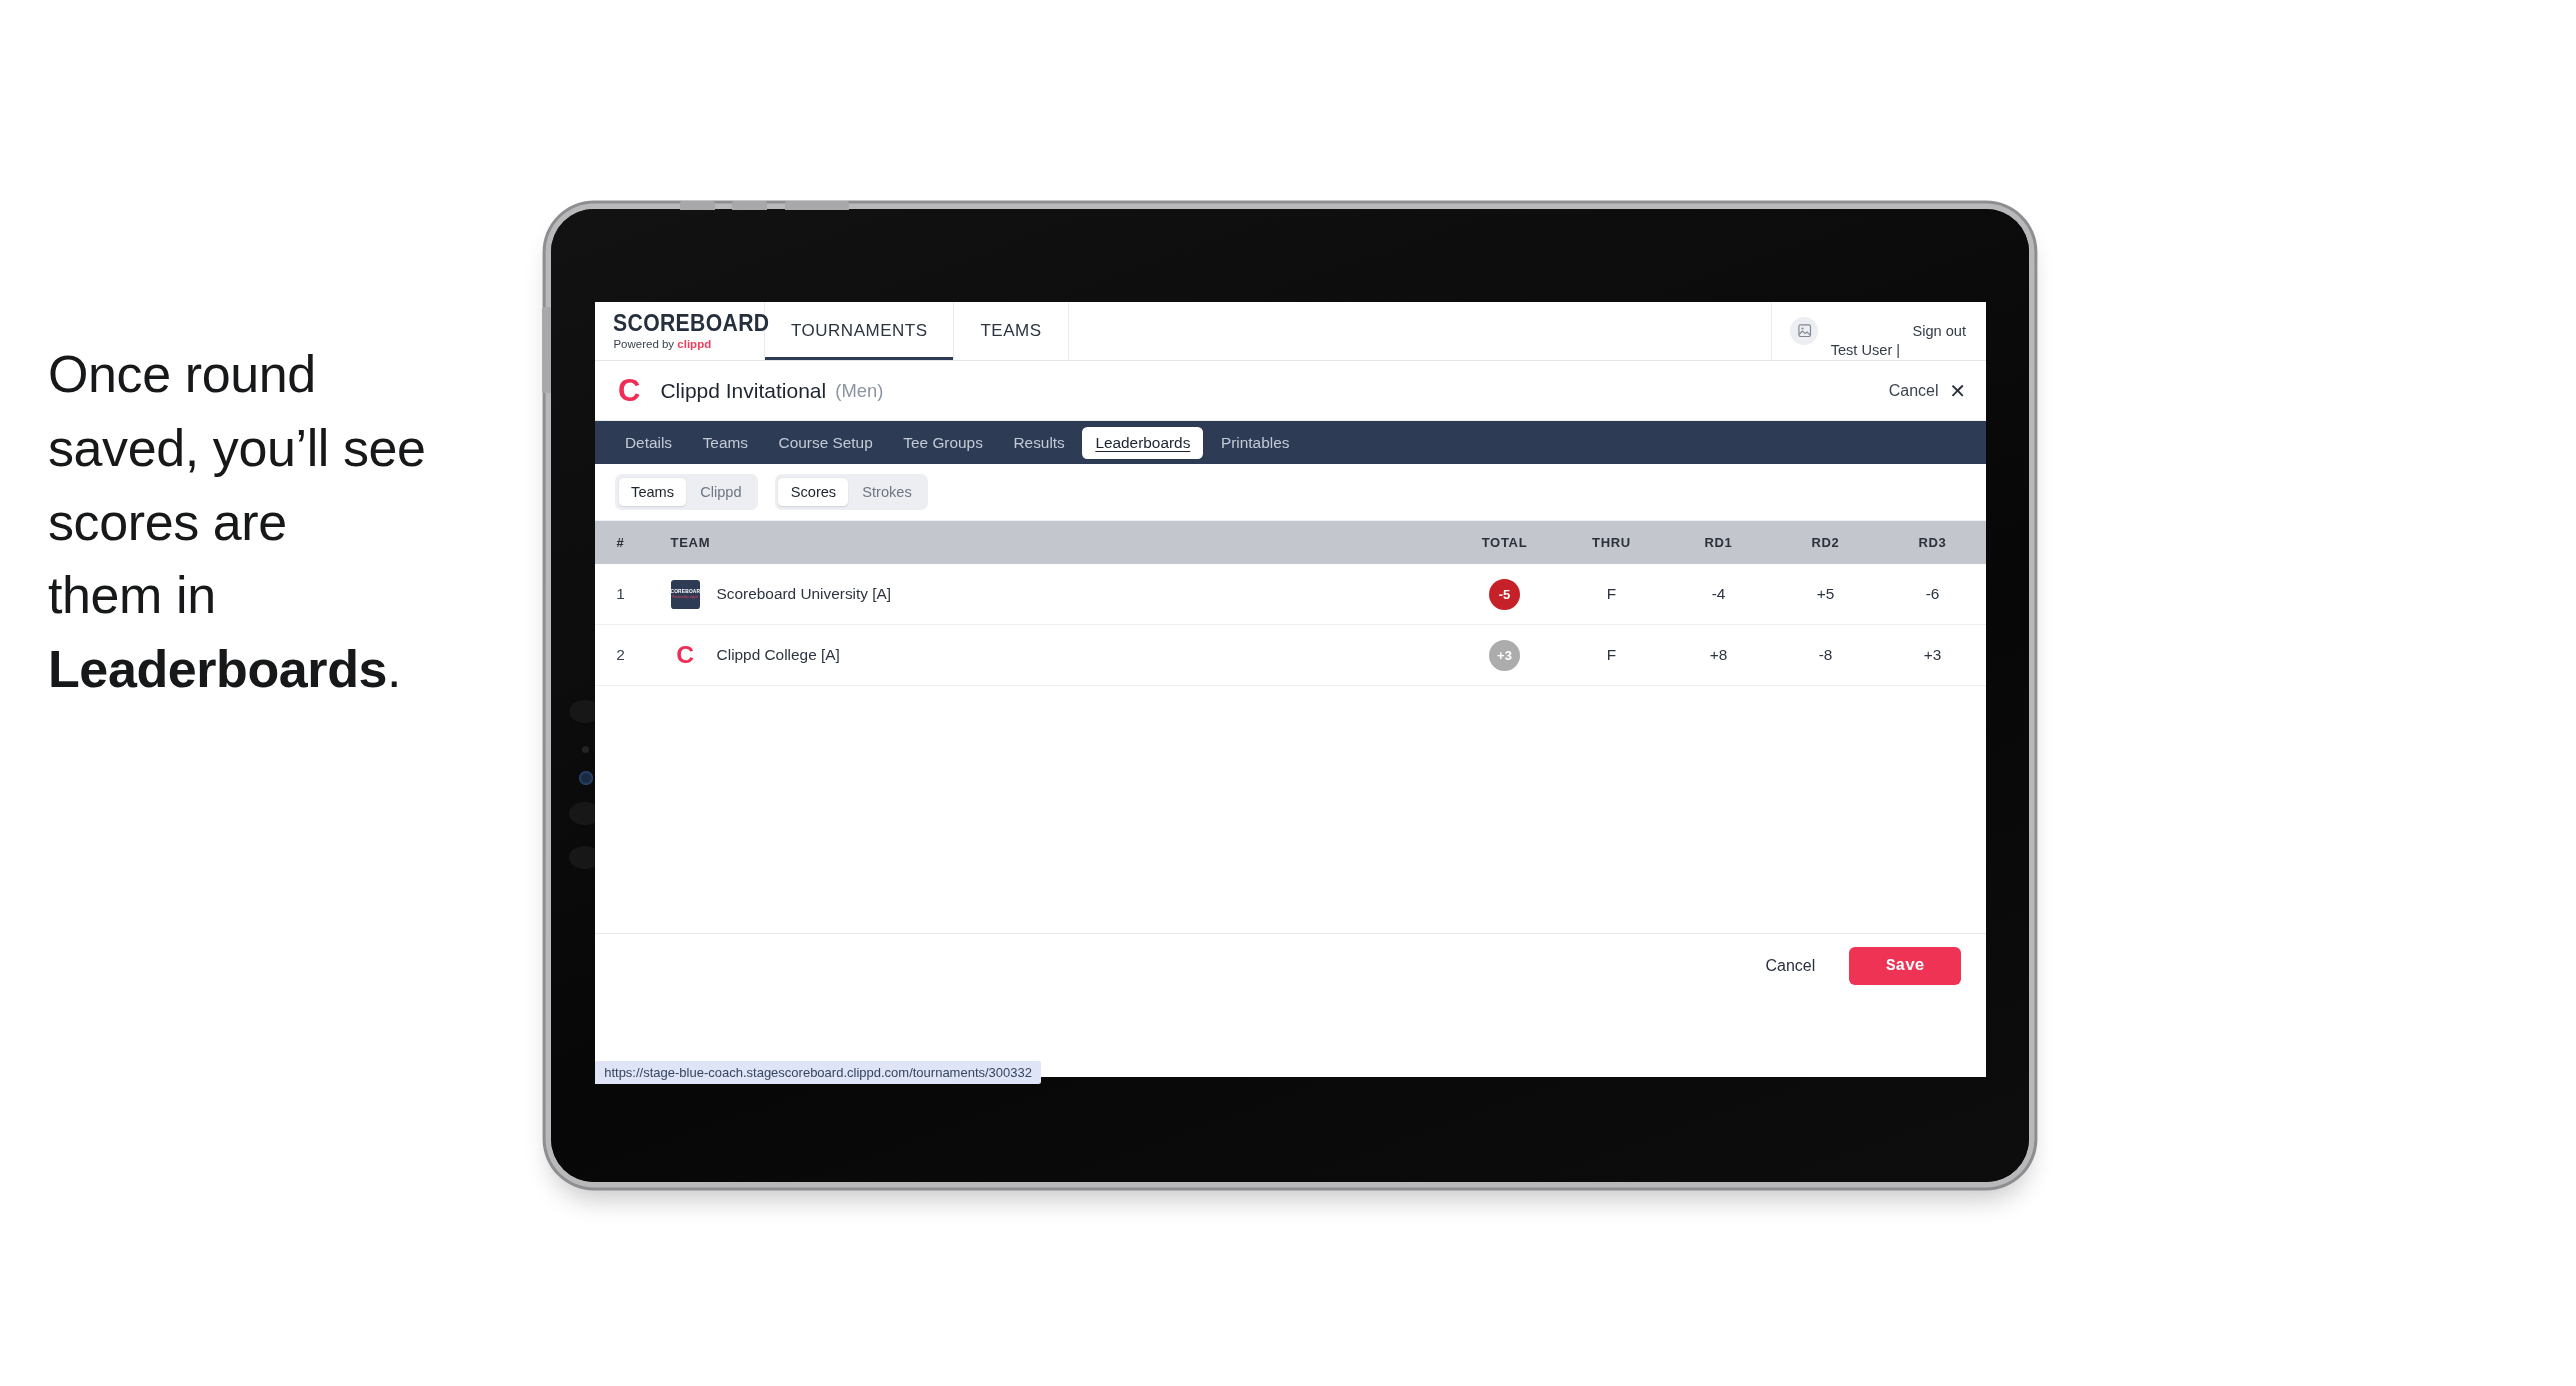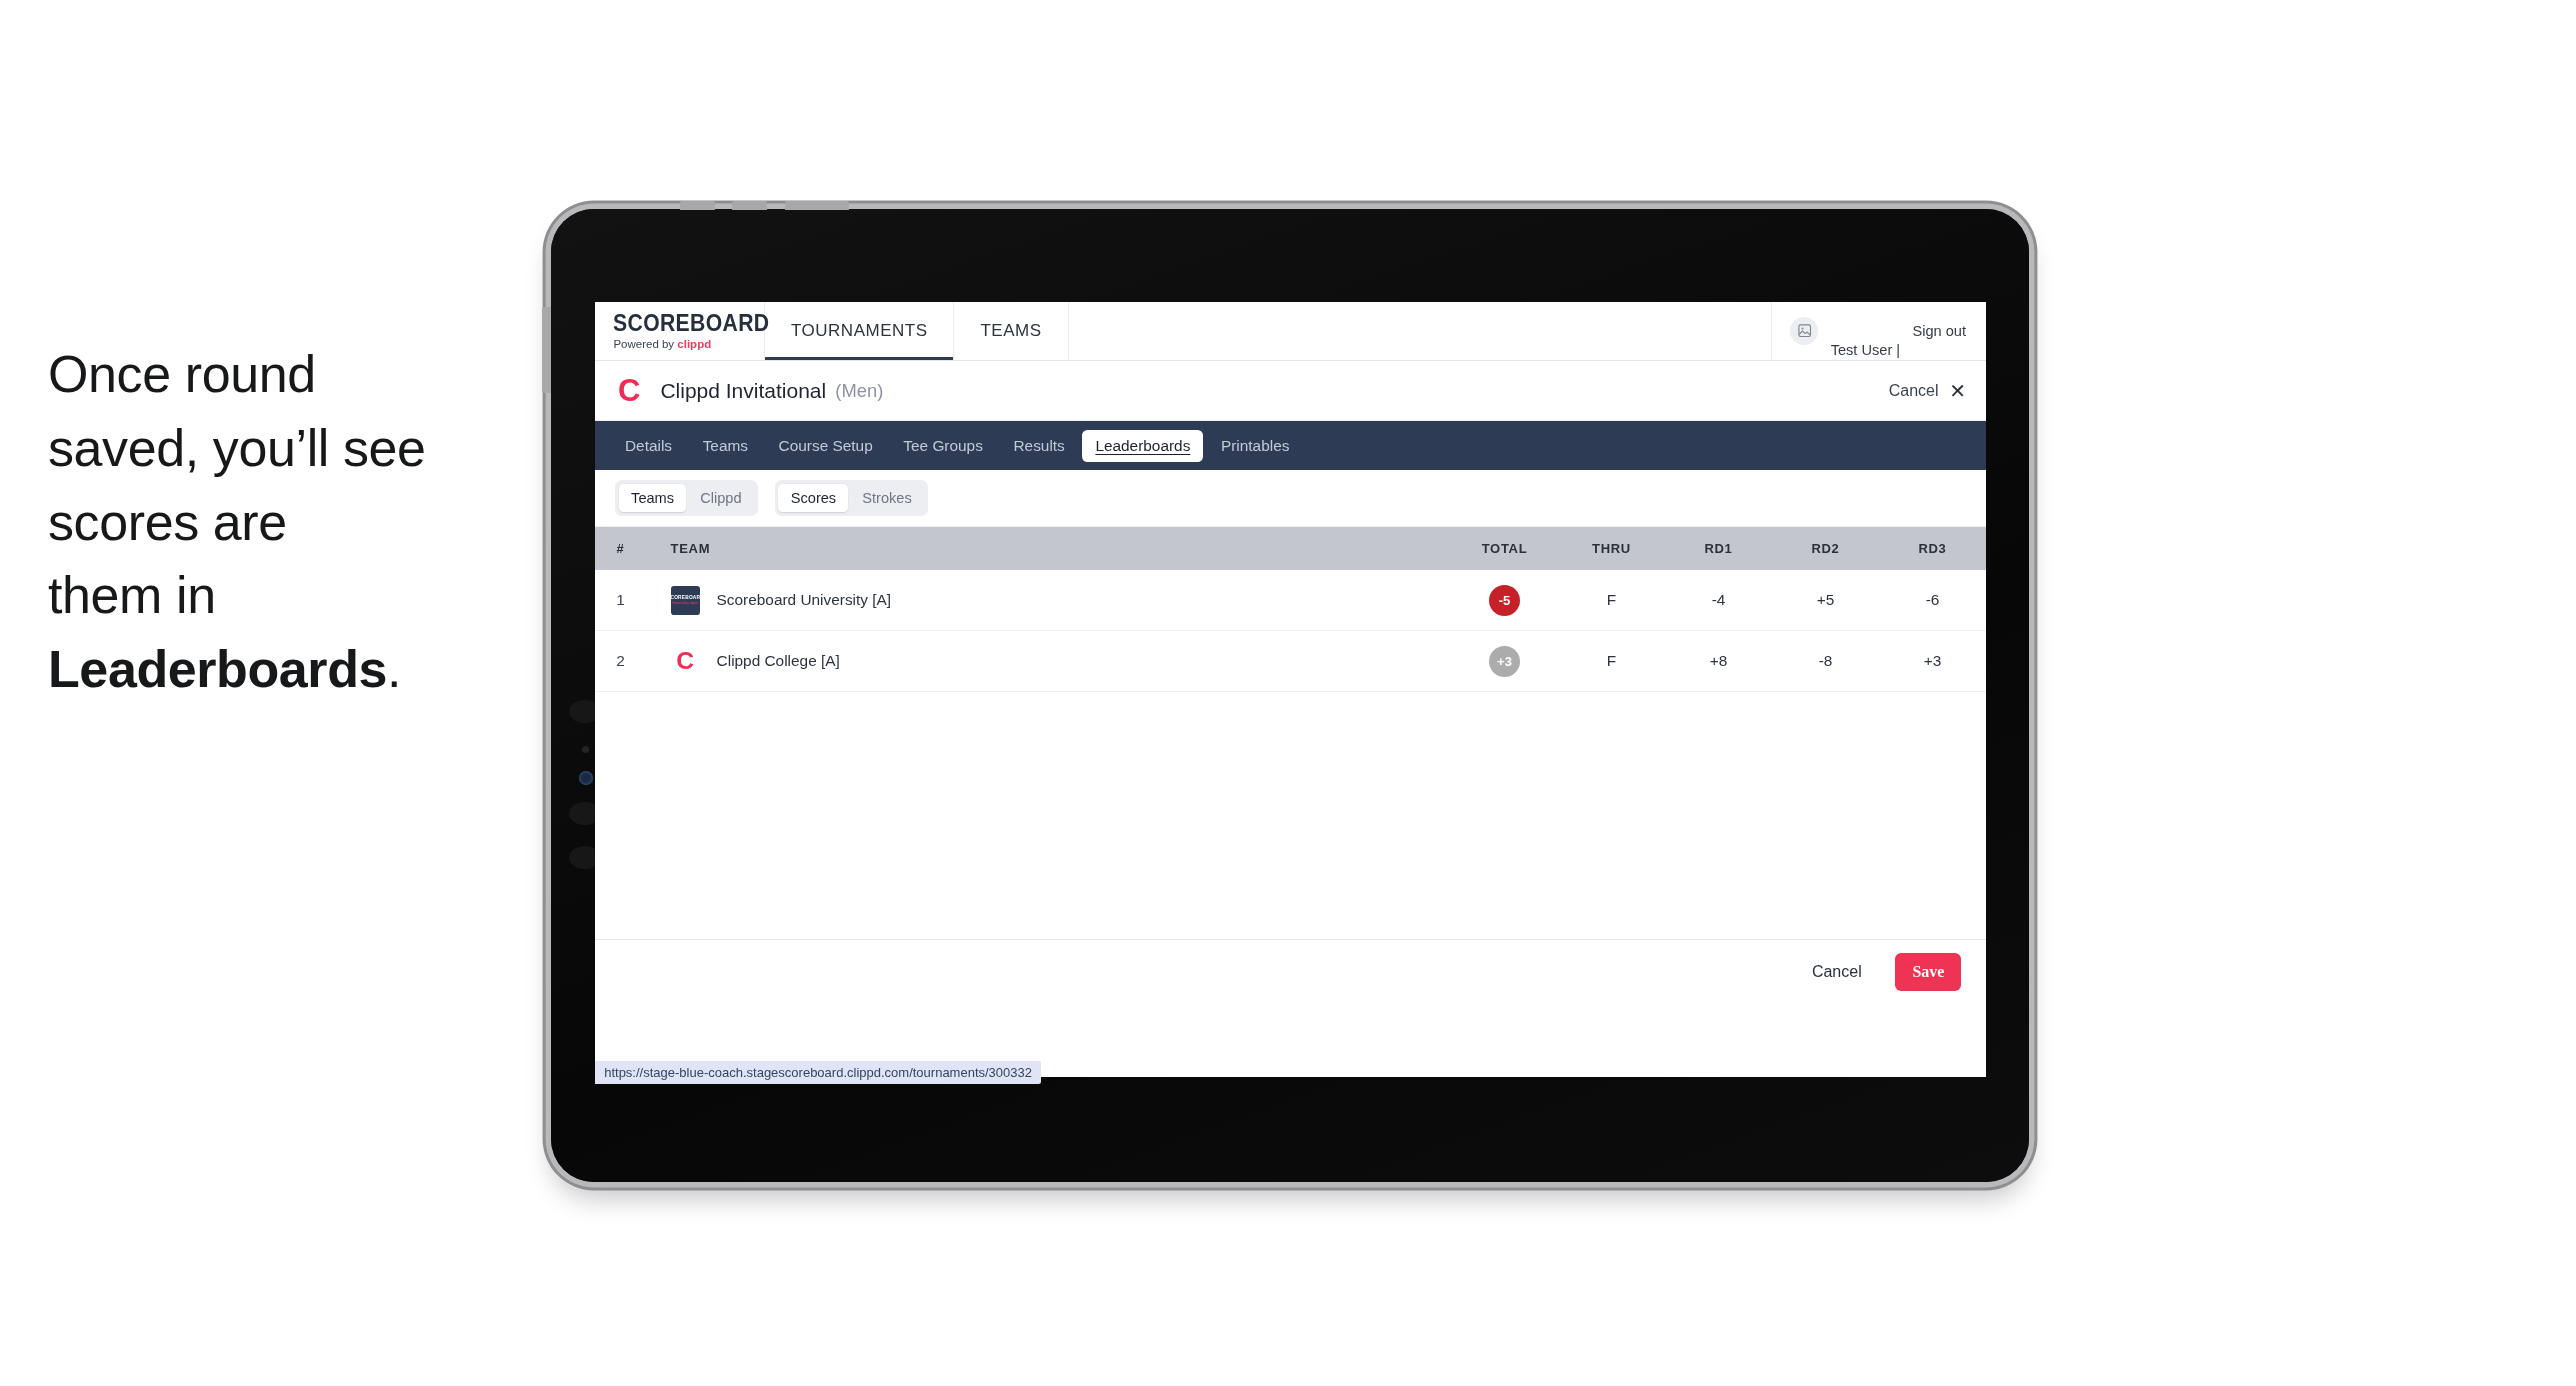--- a/index.html
+++ b/index.html
@@ -179,21 +179,21 @@
   .t-gender { font-size: 18.4px; color: #8d95a3; margin-left: 9.2px; }
   .title-bar .grow { flex: 1; }
   .cancel-x {
     display: flex; align-items: center; gap: 10.7px;
     font-size: 16px; color: #3b4250; cursor: pointer;
   }
   .x-glyph { font-size: 20px; line-height: 1; color:#2b313c; font-weight:500;}
 
   
   .subnav {
-    height: 49px;
+    height: 43px;
     background: #2d3b55;
     display: flex;
     align-items: center;
     padding-left: 17px;
     gap: 4.6px;
   }
   .subnav-item {
     font-size: 15.4px;
     color: #c3cad6;
     padding: 7px 13px;
@@ -309,23 +309,23 @@
     gap: 23px;
     padding-right: 24.6px;
     box-sizing: border-box;
   }
   .btn-text {
     font-size: 16px; color: #2a3040; cursor: pointer; padding: 7.7px 10.7px;
   }
   .btn-save {
     background: #ef3355; color: #ffffff;
     font-size: 16px; font-weight: 600;
-    padding: 10px 17px; border-radius: 6.1px; cursor: pointer;
+    padding: 10px 37px; border-radius: 6.1px; cursor: pointer;
     border: none;
-    font-family: Liberation Serif, serif;
+    font-family: Liberation Mono, monospace;
   }
 
   
   .statusbar {
     position: absolute;
     left: 595px;
     top: 1061px;
     background: #dfe4f7;
     color: #35455f;
     font-size: 13px;

